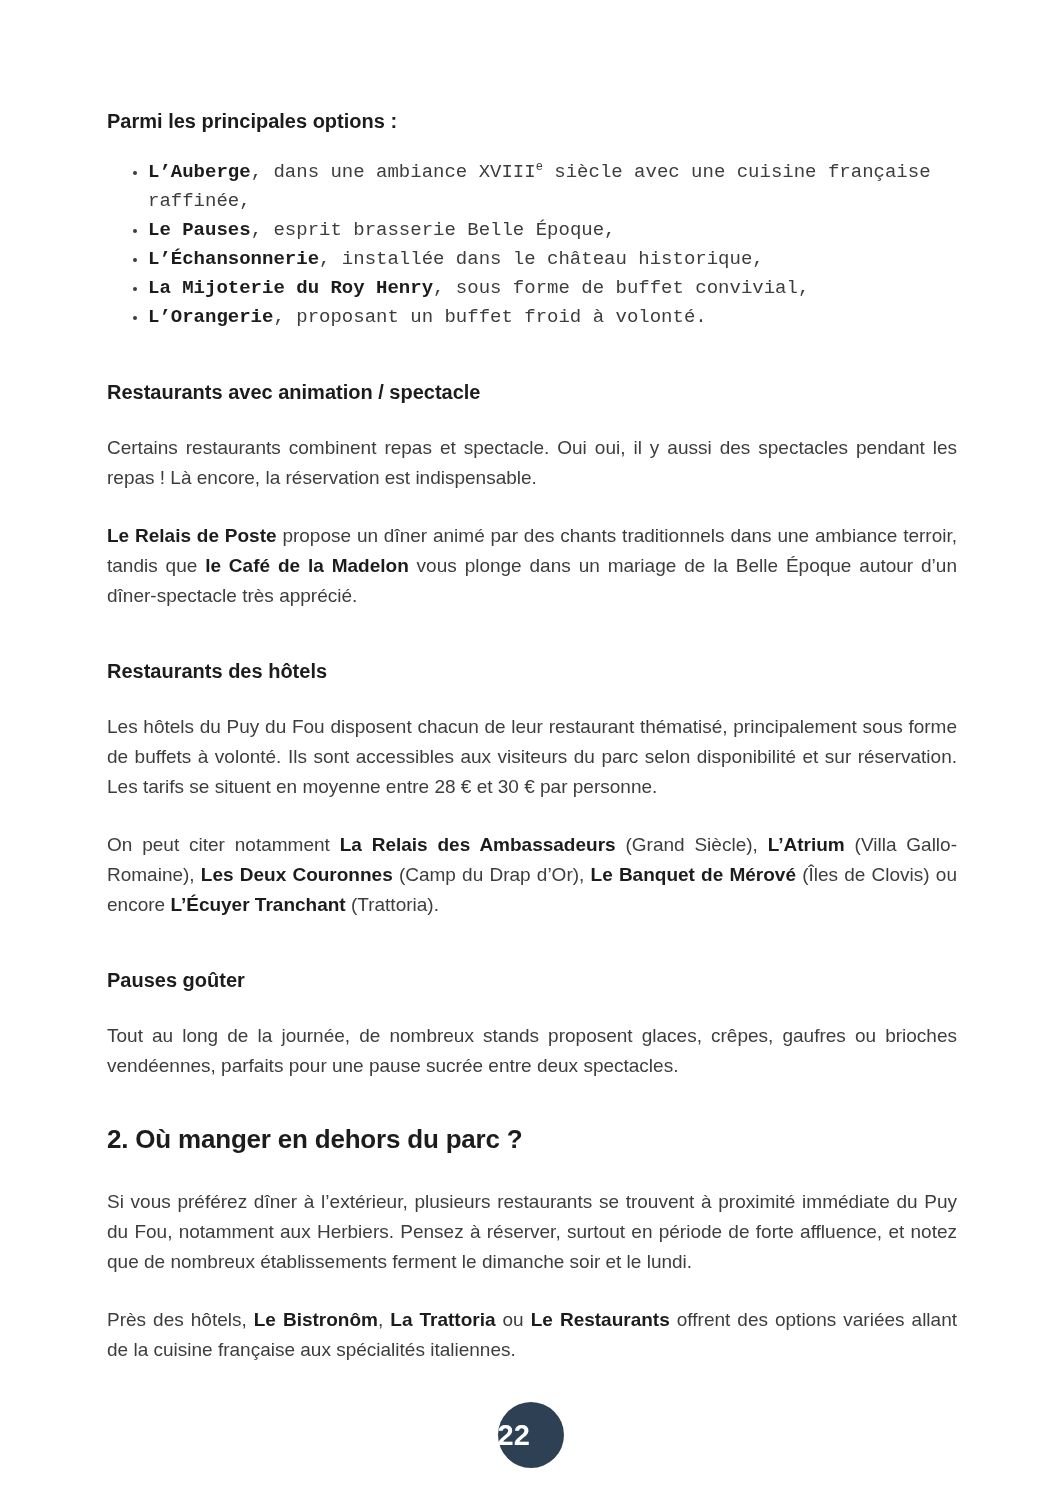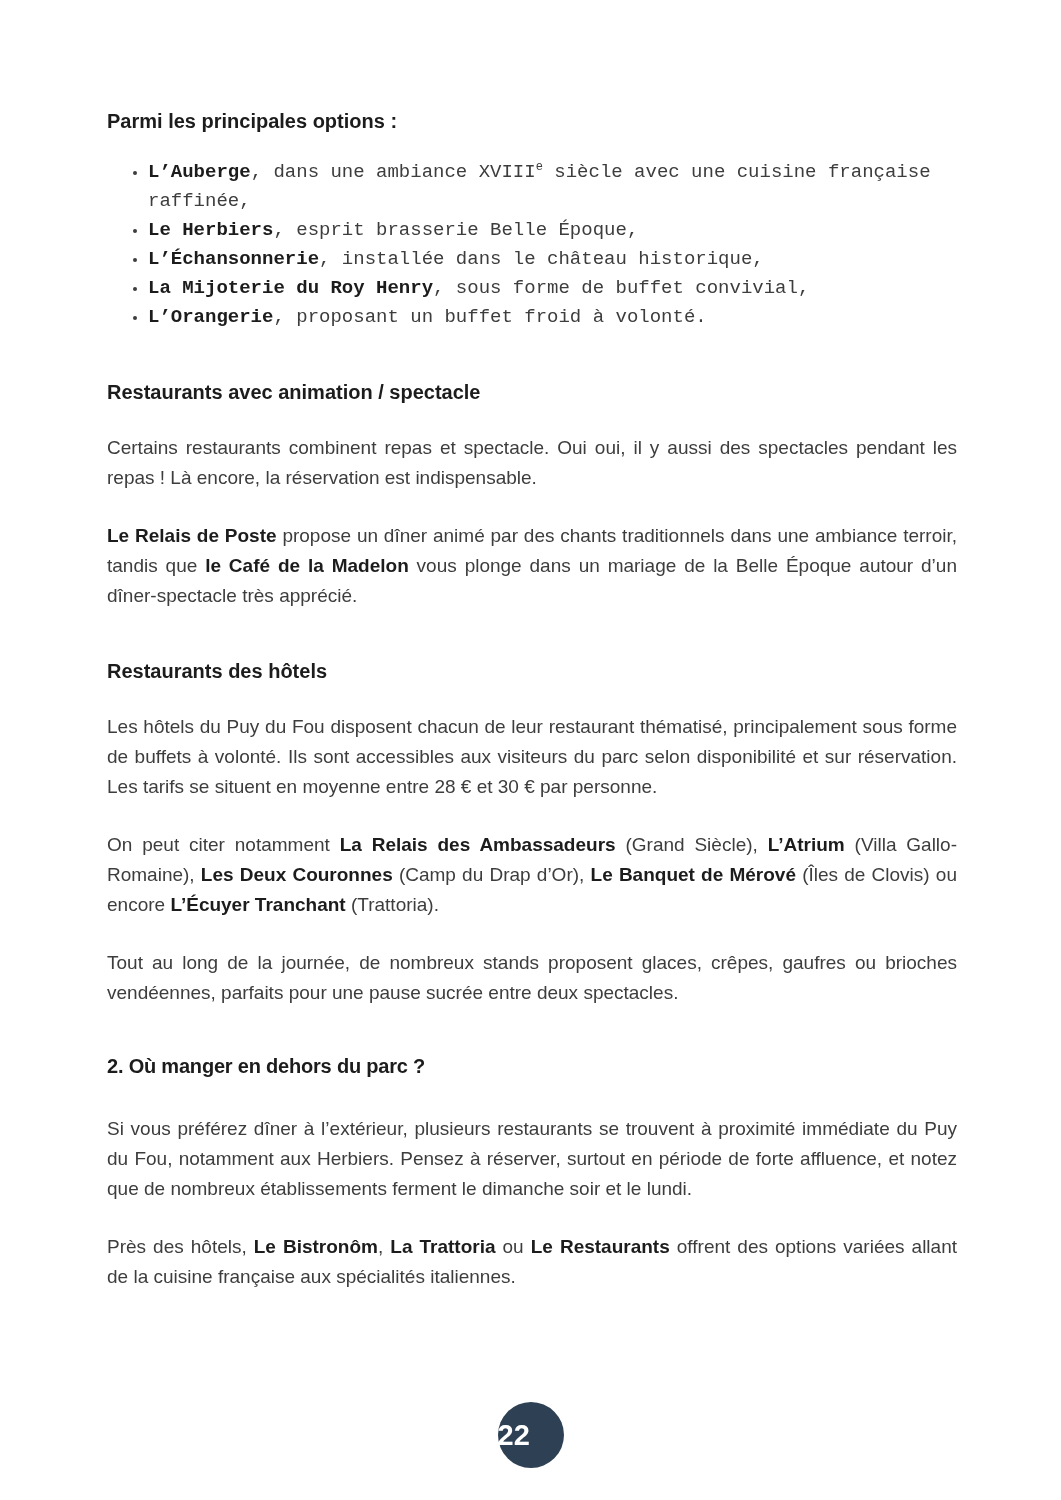--- a/index.html
+++ b/index.html
@@ -28,21 +28,21 @@
   }
   h3 {
     font-size: 20px;
     line-height: 26px;
     margin: 47px 0 24px 0;
   }
   .doc > h3:first-child {
     margin-top: 0;
   }
   h2 {
-    font-size: 20px;
+    font-size: 26px;
     line-height: 40px;
     margin: 38px 0 24px 0;
     letter-spacing: -0.2px;
   }
   ul {
     margin: 24px 0;
     padding-left: 41px;
     list-style: disc;
     font-family: Liberation Mono, monospace;
   }
@@ -84,38 +84,39 @@
 </style>
 </head>
 <body style="background: rgb(255, 255, 255);">
 
 <main class="doc">
 
   <h3>Parmi les principales options :</h3>
 
   <ul>
       <li><strong>L’Auberge</strong><span>, dans une ambiance XVIII</span><sup>e</sup><span> siècle avec une cuisine française raffinée,</span></li>
-      <li><strong>Le Herbiers</strong><span>, esprit brasserie Belle Époque,</span></li>
+      <li><strong>Le Pauses</strong><span>, esprit brasserie Belle Époque,</span></li>
       <li><strong>L’Échansonnerie</strong><span>, installée dans le château historique,</span></li>
       <li><strong>La Mijoterie du Roy Henry</strong><span>, sous forme de buffet convivial,</span></li>
       <li><strong>L’Orangerie</strong><span>, proposant un buffet froid à volonté.</span></li>
     </ul>
 
   <h3>Restaurants avec animation / spectacle</h3>
 
   <p><span>Certains restaurants combinent repas et spectacle. Oui oui, il y aussi des spectacles pendant les repas ! Là encore, la réservation est indispensable.</span></p>
 
   <p><strong>Le Relais de Poste</strong><span> propose un dîner animé par des chants traditionnels dans une ambiance terroir, tandis que </span><strong>le Café de la Madelon</strong><span> vous plonge dans un mariage de la Belle Époque autour d’un dîner-spectacle très apprécié.</span></p>
 
   <h3>Restaurants des hôtels</h3>
 
   <p><span>Les hôtels du Puy du Fou disposent chacun de leur restaurant thématisé, principalement sous forme de buffets à volonté. Ils sont accessibles aux visiteurs du parc selon disponibilité et sur réservation. Les tarifs se situent en moyenne entre 28 € et 30 € par personne.</span></p>
 
   <p><span>On peut citer notamment </span><strong>La Relais des Ambassadeurs</strong><span> (Grand Siècle), </span><strong>L’Atrium</strong><span> (Villa Gallo-Romaine), </span><strong>Les Deux Couronnes</strong><span> (Camp du Drap d’Or), </span><strong>Le Banquet de Mérové</strong><span> (Îles de Clovis) ou encore </span><strong>L’Écuyer Tranchant</strong><span> (Trattoria).</span></p>
 
+  <h3>Pauses goûter</h3>
 
   <p><span>Tout au long de la journée, de nombreux stands proposent glaces, crêpes, gaufres ou brioches vendéennes, parfaits pour une pause sucrée entre deux spectacles.</span></p>
 
   <h2>2. Où manger en dehors du parc ?</h2>
 
   <p><span>Si vous préférez dîner à l’extérieur, plusieurs restaurants se trouvent à proximité immédiate du Puy du Fou, notamment aux Herbiers. Pensez à réserver, surtout en période de forte affluence, et notez que de nombreux établissements ferment le dimanche soir et le lundi.</span></p>
 
   <p><span>Près des hôtels, </span><strong>Le Bistronôm</strong><span>, </span><strong>La Trattoria</strong><span> ou </span><strong>Le Restaurants</strong><span> offrent des options variées allant de la cuisine française aux spécialités italiennes.</span></p>
 
 </main>

